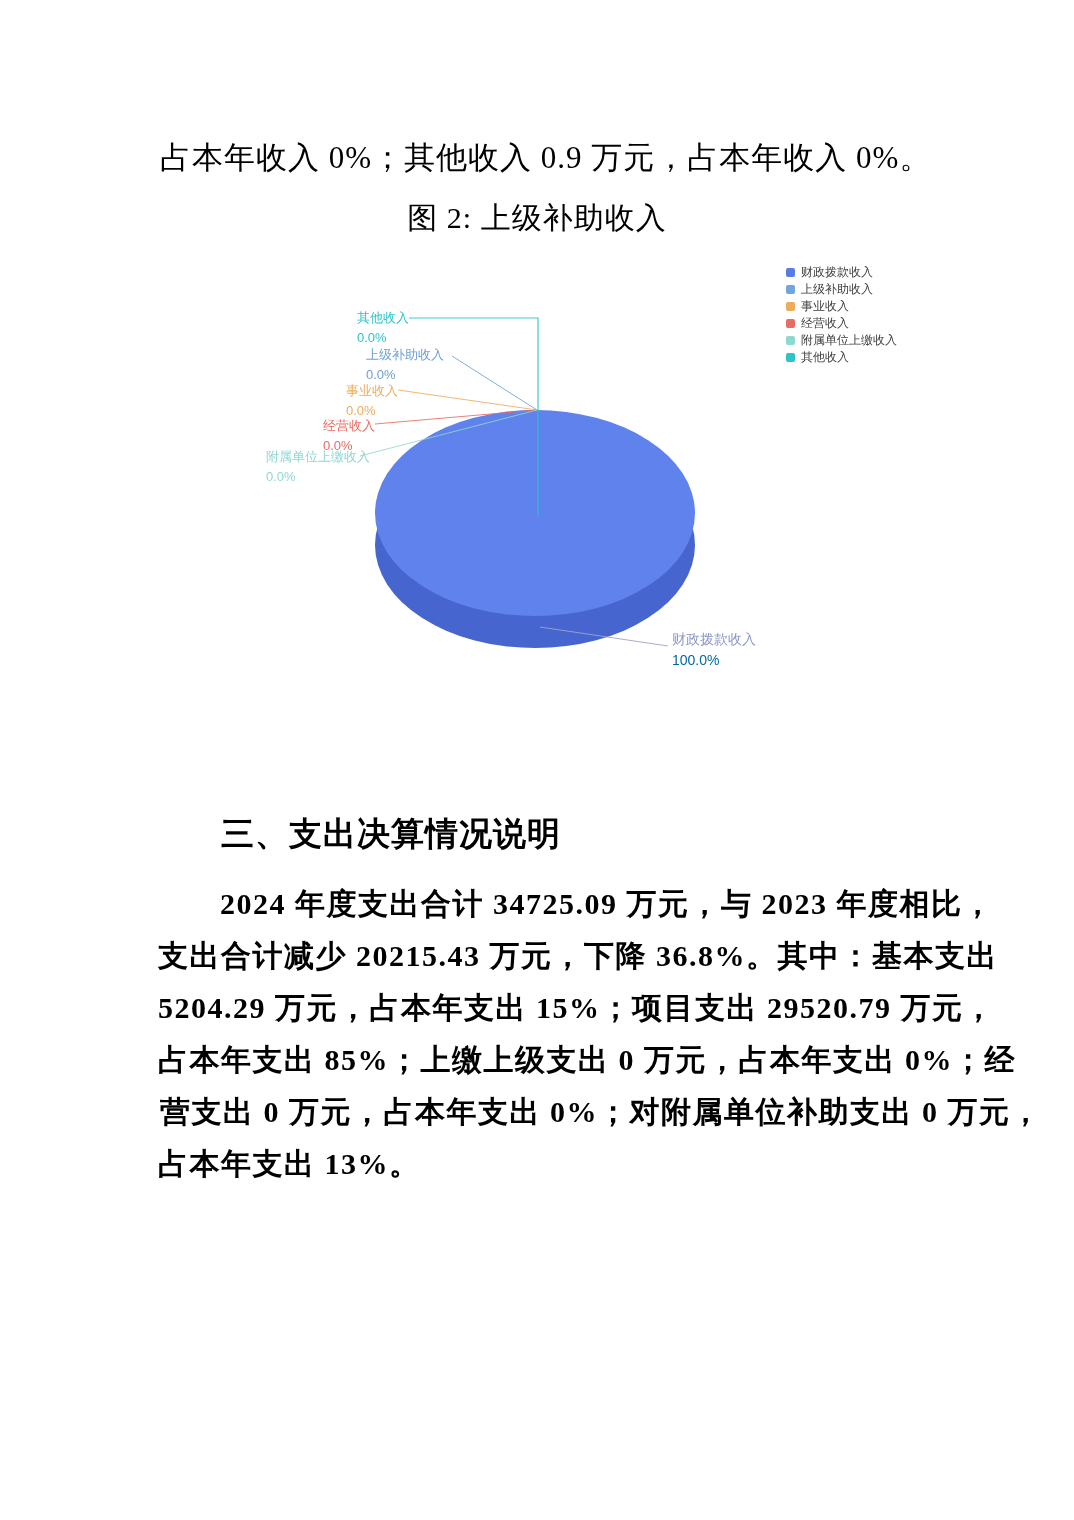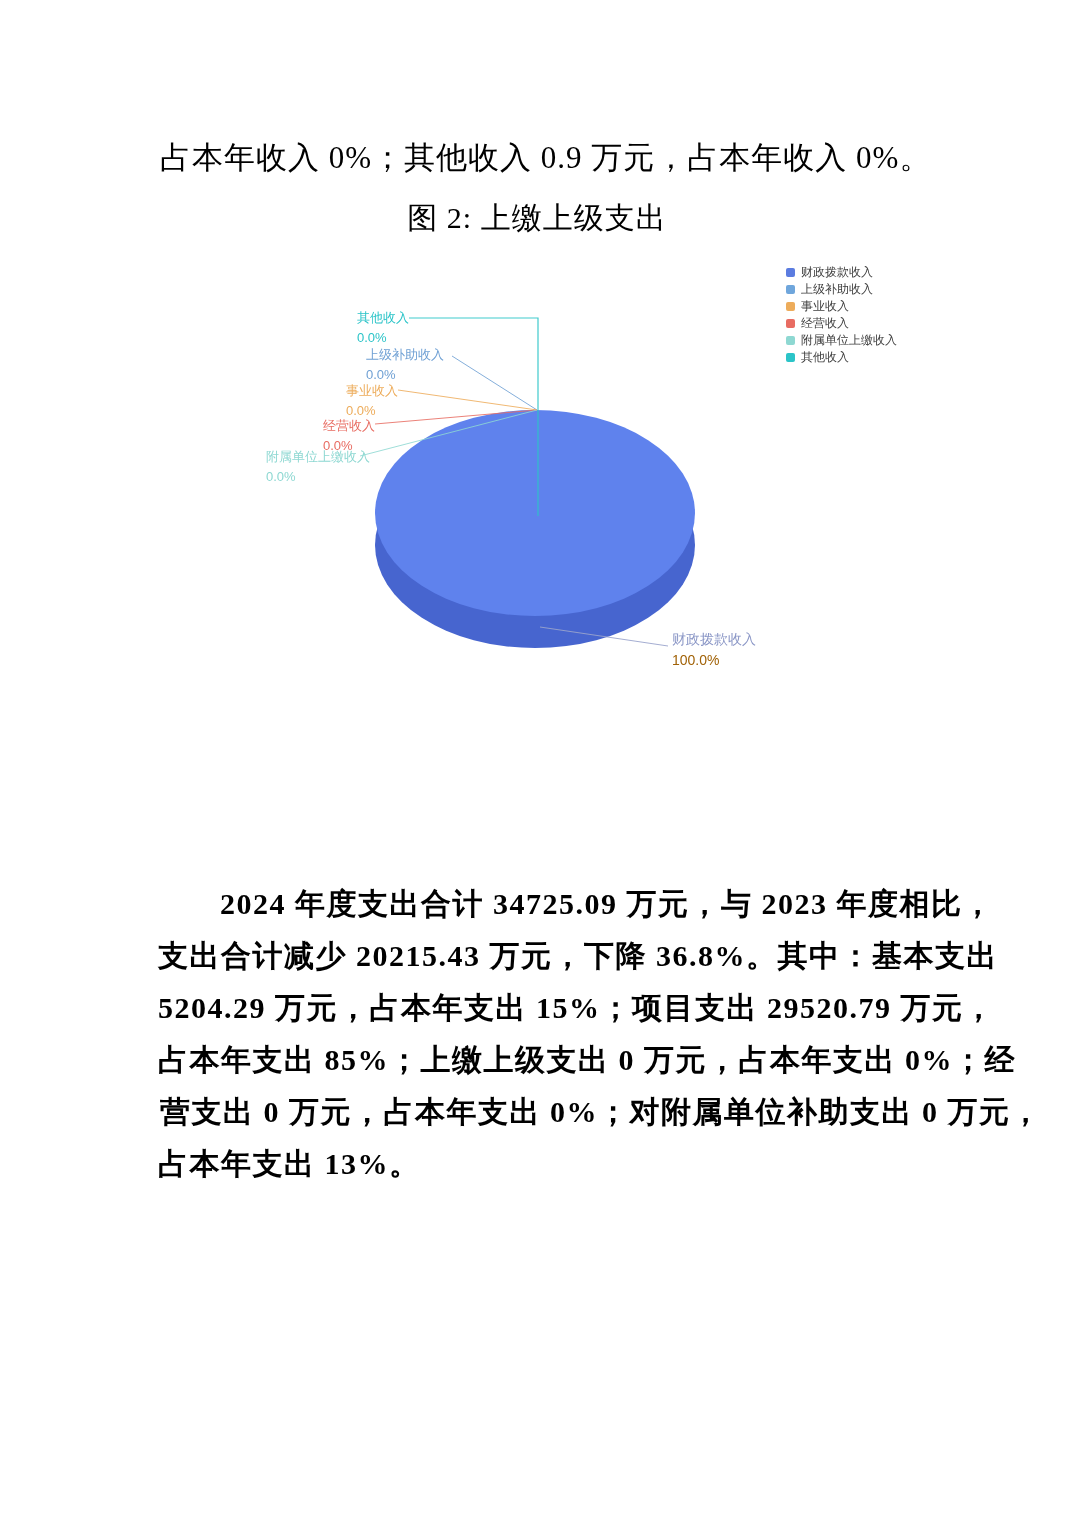--- a/index.html
+++ b/index.html
@@ -40,21 +40,21 @@
   .legend-item{display:flex;align-items:center;gap:6px;line-height:12px;}
   .swatch{width:9px;height:9px;border-radius:2px;flex:0 0 auto;}
 </style>
 </head>
 <body>
 
 <div class="page">
 
   <div class="abs intro">占本年收入 0%；其他收入 0.9 万元，占本年收入 0%。</div>
 
-  <div class="abs caption cap2">图 2: 上缴上级支出</div>
+  <div class="abs caption cap2">图 2: 上级补助收入</div>
 
   <svg class="chart-svg" viewBox="0 0 1074 1520">
 
     <ellipse cx="535" cy="545" rx="160" ry="103" fill="#4765CF"></ellipse>
 
     <ellipse cx="535" cy="513" rx="160" ry="103" fill="#5F82ED"></ellipse>
 
     <path d="M409,318 L538,318 L538,516" fill="none" stroke="#2BC4C8" stroke-width="1.2" opacity="0.9"></path>
     <path d="M452,356 L537,410" fill="none" stroke="#6FA0D4" stroke-width="1" opacity="0.85"></path>
     <path d="M398,390 L537,410" fill="none" stroke="#EDAC5B" stroke-width="1" opacity="0.85"></path>
@@ -78,21 +78,21 @@
   <div class="co co4">
     <span style="color: rgb(232, 108, 98);">经营收入</span>
     <span style="color: rgb(232, 108, 98);">0.0%</span>
   </div>
   <div class="co co5">
     <span style="color: rgb(142, 216, 210);">附属单位上缴收入</span>
     <span style="color: rgb(142, 216, 210);">0.0%</span>
   </div>
   <div class="co co-main">
     <span style="color: rgb(138, 150, 198);">财政拨款收入</span>
-    <span style="color: #a16207;">100.0%</span>
+    <span style="color: #0369a1;">100.0%</span>
   </div>
 
   <div class="legend">
     <div class="legend-item">
       <span class="swatch" style="background-color: rgb(91, 124, 224);"></span>
       <span>财政拨款收入</span>
     </div>
     <div class="legend-item">
       <span class="swatch" style="background-color: rgb(111, 166, 220);"></span>
       <span>上级补助收入</span>
@@ -108,20 +108,21 @@
     <div class="legend-item">
       <span class="swatch" style="background-color: rgb(142, 216, 210);"></span>
       <span>附属单位上缴收入</span>
     </div>
     <div class="legend-item">
       <span class="swatch" style="background-color: rgb(43, 196, 200);"></span>
       <span>其他收入</span>
     </div>
   </div>
 
+  <div class="abs heading">三、支出决算情况说明</div>
 
   <div class="abs pline pl0">2024 年度支出合计 34725.09 万元，与 2023 年度相比，</div>
   <div class="abs pline pl1">支出合计减少 20215.43 万元，下降 36.8%。其中：基本支出</div>
   <div class="abs pline pl2">5204.29 万元，占本年支出 15%；项目支出 29520.79 万元，</div>
   <div class="abs pline pl3">占本年支出 85%；上缴上级支出 0 万元，占本年支出 0%；经</div>
   <div class="abs pline pl4">营支出 0 万元，占本年支出 0%；对附属单位补助支出 0 万元，</div>
   <div class="abs pline pl5">占本年支出 13%。</div>
 
 
 

